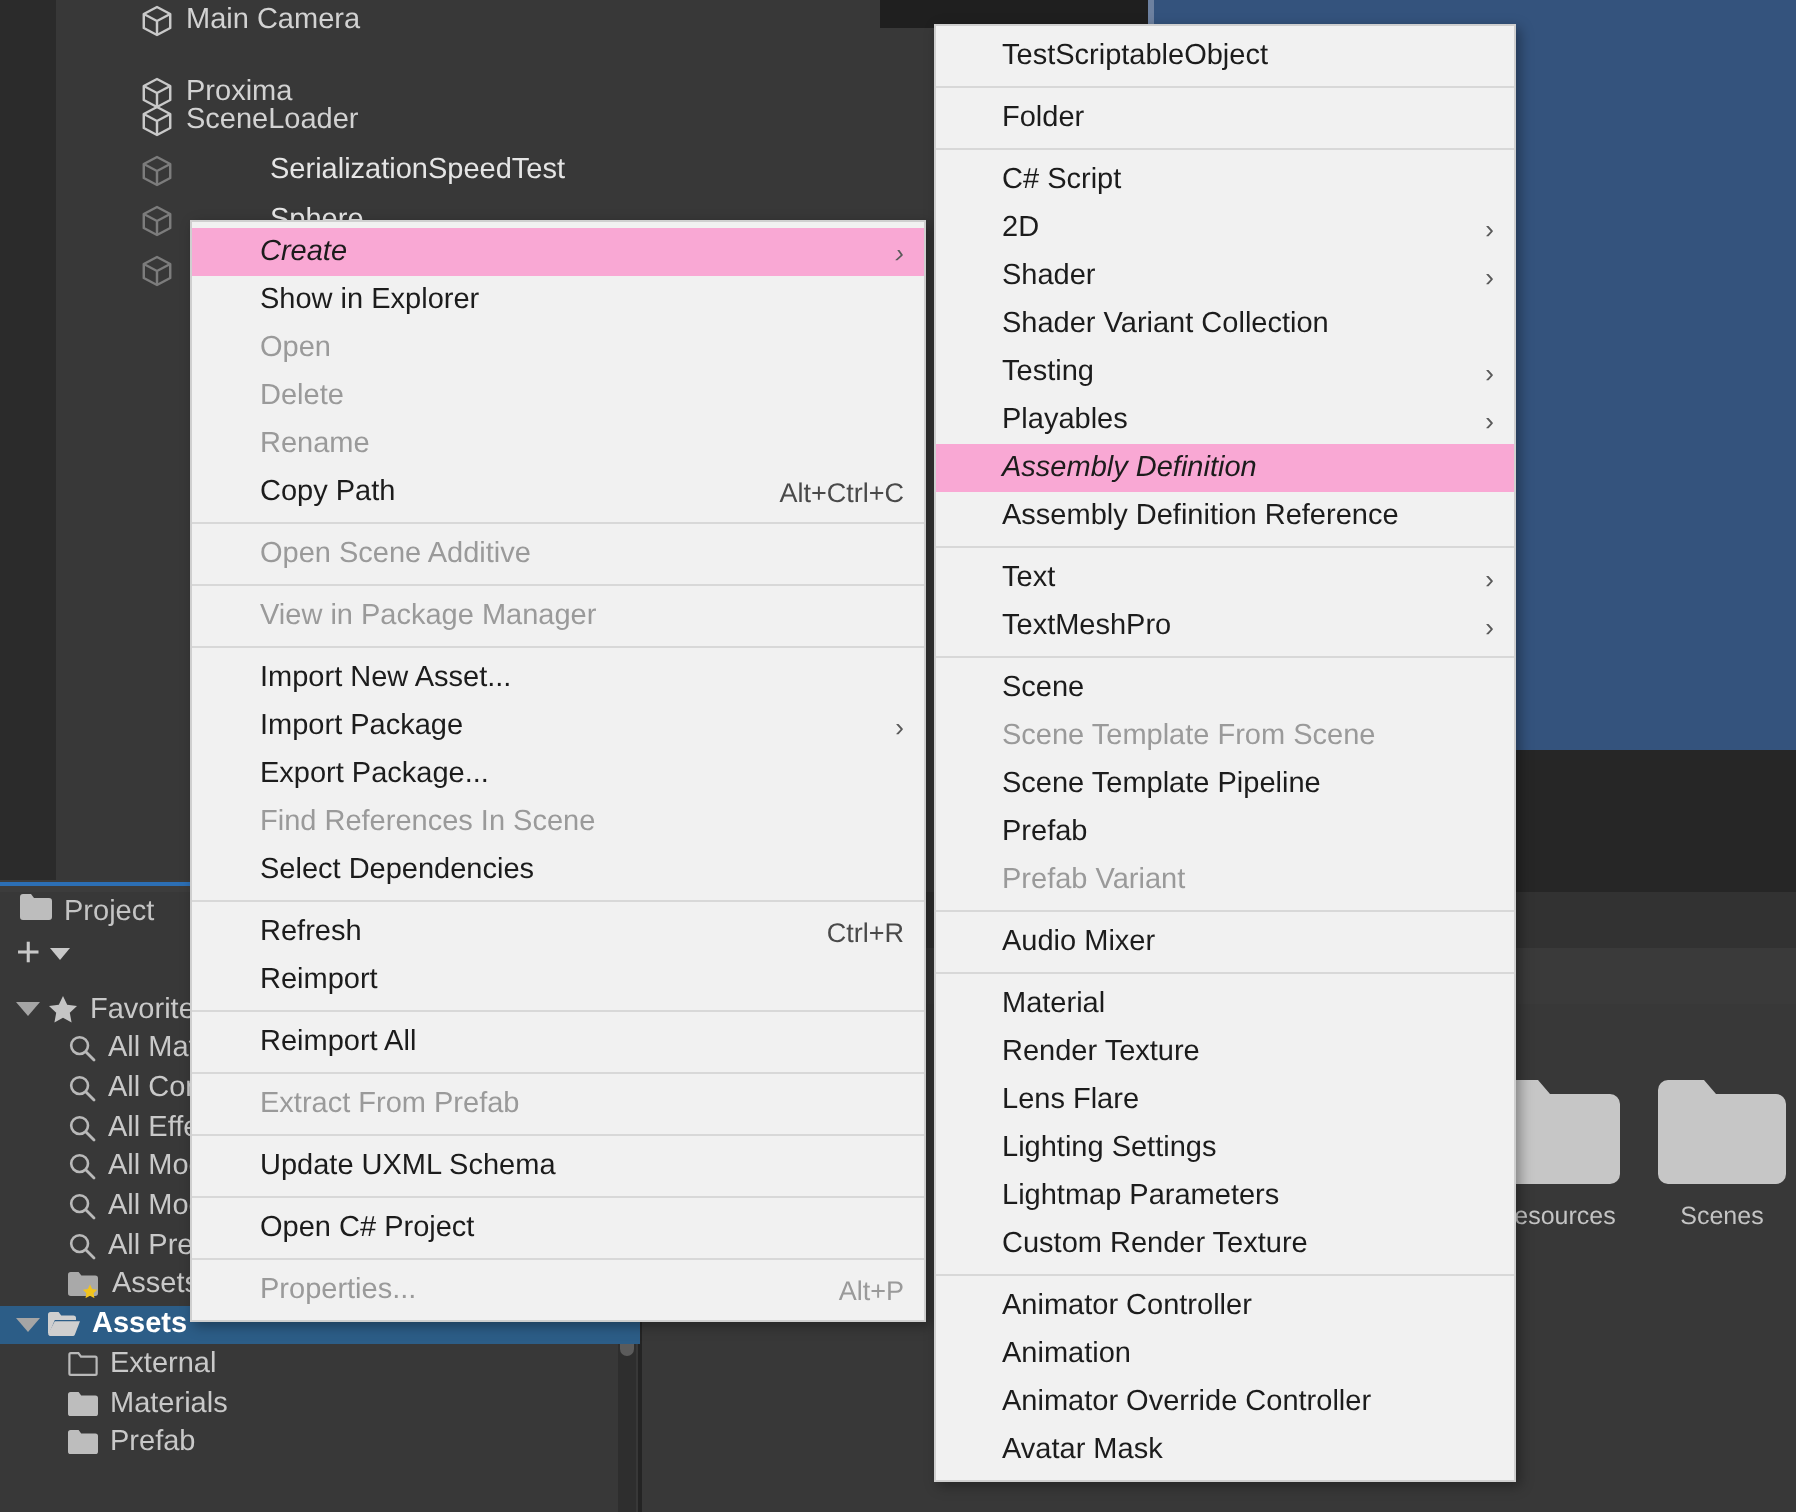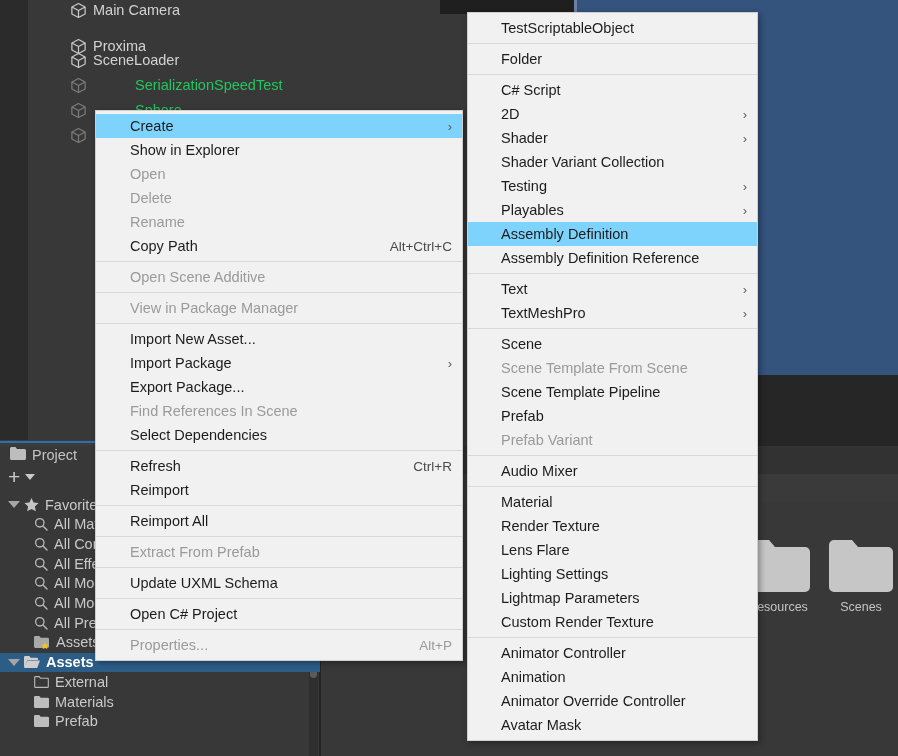--- a/index.html
+++ b/index.html
@@ -32,21 +32,21 @@
   #grid-breadcrumb { left: 321px; top: 474px; width: 577px; height: 28px; background: #3a3a3a; }
   #grid-scroll-track { left: 309px; top: 476px; width: 9px; height: 280px; background: #2e2e2e; }
   #grid-scroll-thumb { left: 310px; top: 478px; width: 7px; height: 200px; background: #5b5b5b; border-radius: 4px; }
 
   
   .hier-row {
     position: absolute; left: 70px; height: 20px;
     display: flex; align-items: flex-start; gap: 6px;
     font-size: 14.5px; color: #d2d2d2; white-space: nowrap;
   }
-  .hier-row.dim { color: #22c55e; gap: 48px; }
+  .hier-row.dim { color: #e5e5e5; gap: 48px; }
   .cube-icon { width: 17px; height: 17px; flex: 0 0 17px; }
 
   
   .tab-label {
     position: absolute; left: 10px; top: 447px;
     display: flex; align-items: center; gap: 6px;
     font-size: 14.5px; color: #c4c4c4;
   }
   .plus-row { position: absolute; left: 8px; top: 470px; display: flex; align-items: center; gap: 5px; }
   .plus-glyph { color: #c9c9c9; font-size: 21px; line-height: 14px; }
@@ -74,21 +74,21 @@
   }
   #menu-main { left: 95px; top: 110px; width: 368px; }
   #menu-create { left: 467px; top: 12px; width: 291px; }
 
   .mi {
     position: relative; display: flex; align-items: center;
     height: 24px; padding: 0 10px 0 34px;
     font-size: 14.5px; color: #1c1c1c; white-space: nowrap;
   }
   .mi.disabled { color: #9a9a9a; }
-  .mi.hl { background: #7dd3fc; }
+  .mi.hl { background: #f9a8d4; font-style: italic; }
   .mi .shortcut { margin-left: auto; padding-left: 24px; color: #4a4a4a; font-size: 13.5px; }
   .mi.disabled .shortcut { color: #9a9a9a; }
   .mi .arrow { margin-left: auto; color: #5a5a5a; font-size: 13px; line-height: 1; padding-left: 18px; }
   .sep { height: 1px; background: #d8d8d8; margin: 3px 0; }
   #menu-create .mi { padding-left: 33px; }
 </style>
 </head>
 <body>
 
 <div id="root">

